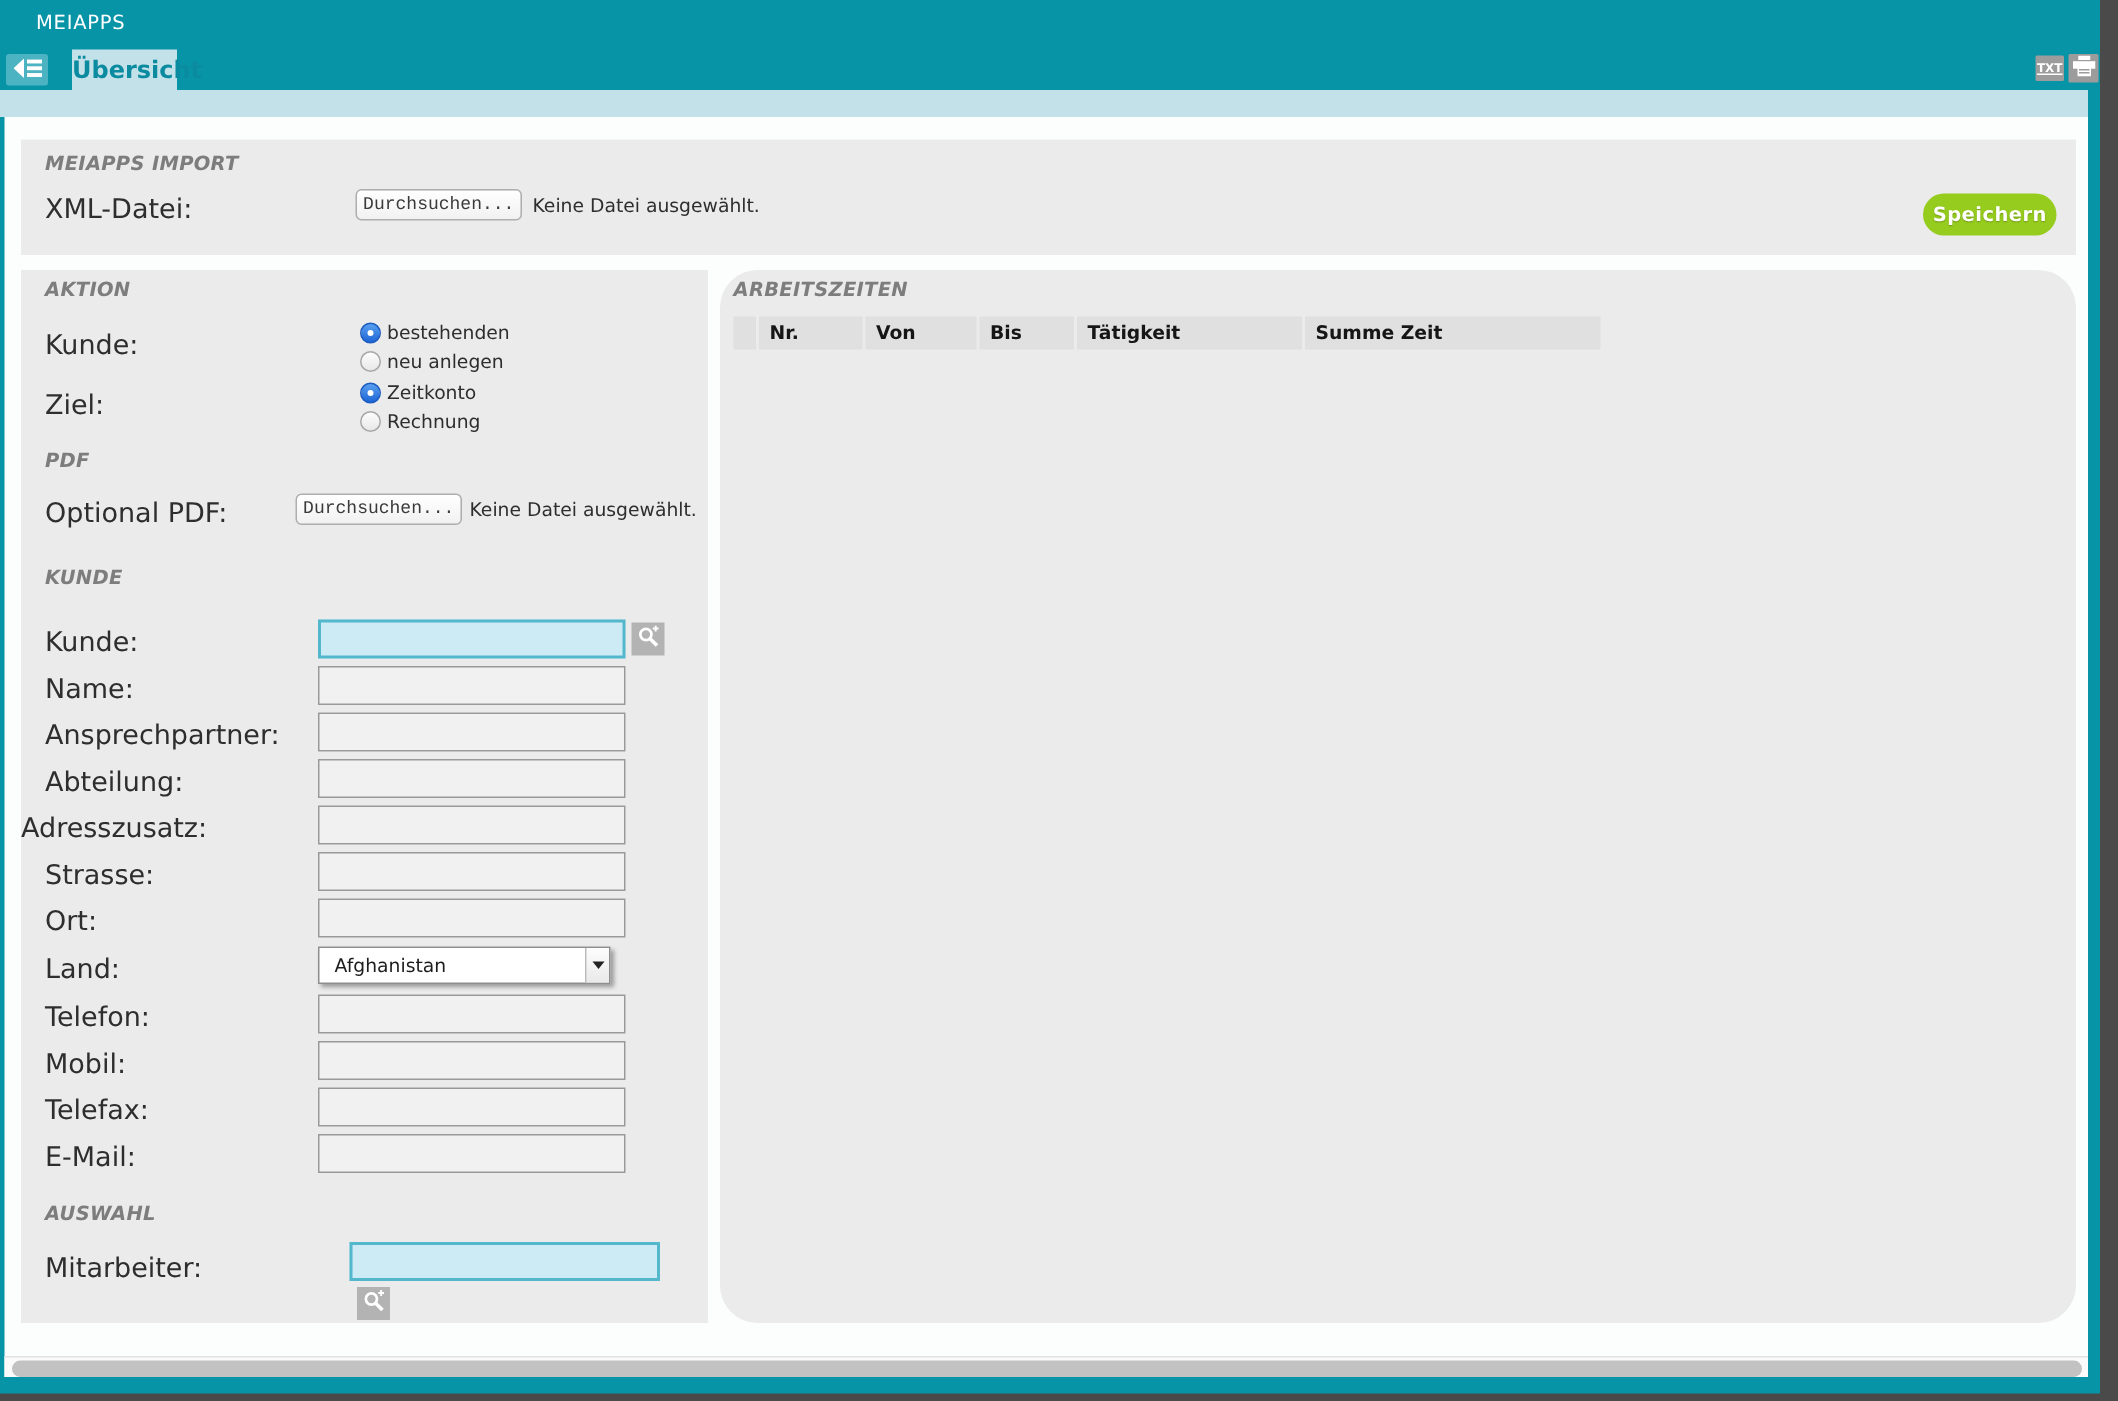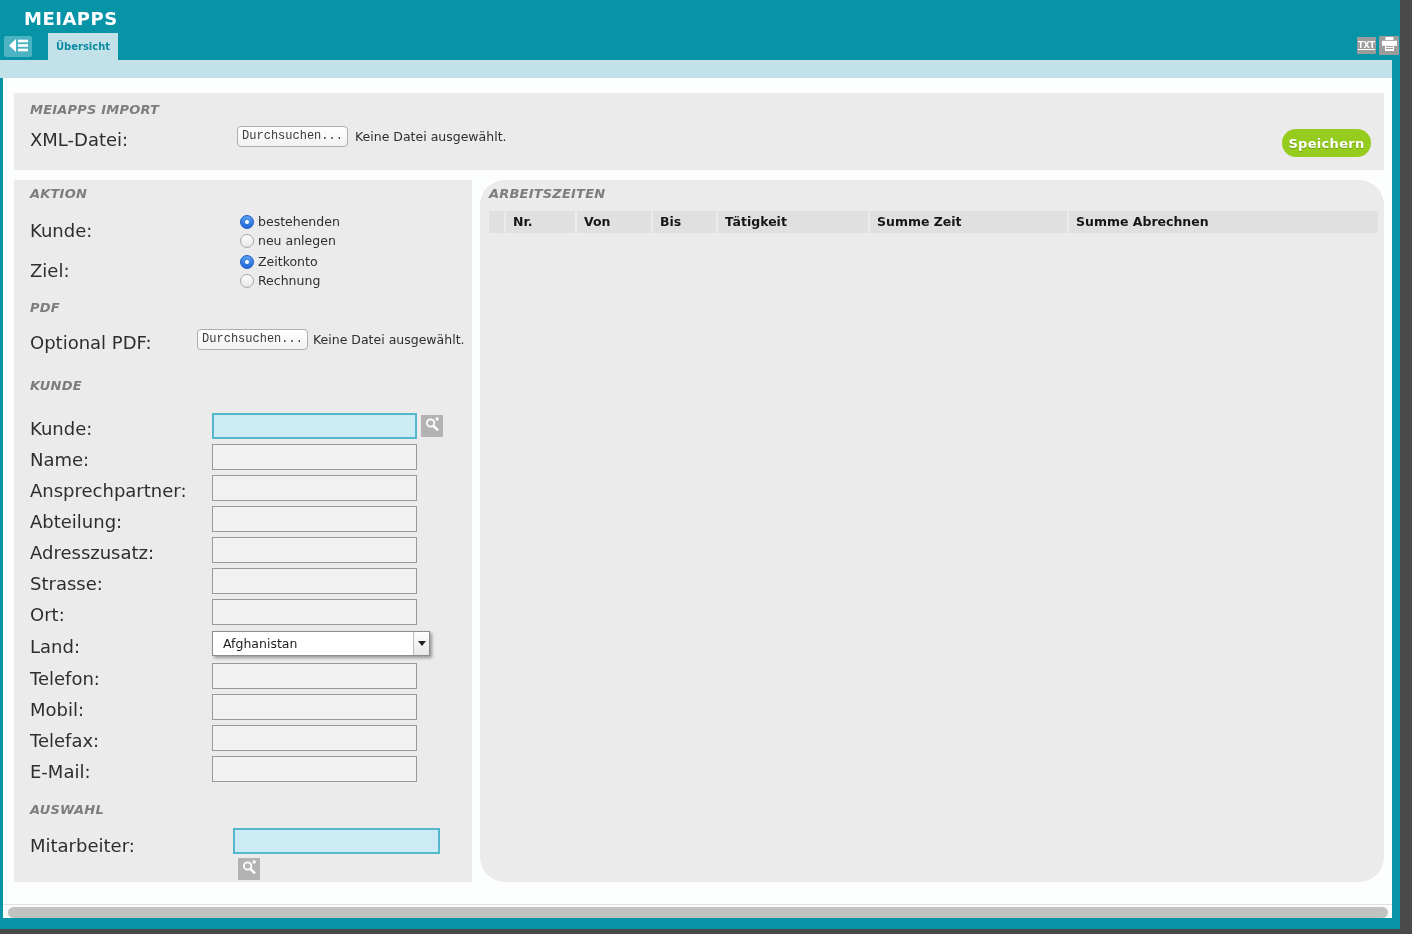--- a/index.html
+++ b/index.html
@@ -2,27 +2,27 @@
 <html><head>
 <meta charset="utf-8">
 <style>
   * { margin:0; padding:0; box-sizing:border-box; }
   html,body { width:1412px; height:934px; overflow:hidden; background:#4a4a4a;
               font-family:"DejaVu Sans","Liberation Sans",sans-serif; }
 
   #window { position:absolute; left:0; top:0; width:1400px; height:929px; background:#0894a7; }
 
   
-  .app-title { position:absolute; left:24px; top:8px; color:#fff; font-size:18px;
-               font-weight:bold; letter-spacing:.5px; }
+  .app-title { position:absolute; left:24px; top:8px; color:#fff; font-size:13px;
+               font-weight:normal; letter-spacing:.5px; }
   .back-btn { position:absolute; left:4px; top:36px; width:28px; height:21px;
               background:#4cb3c3; border-radius:2px; display:flex; align-items:center;
               justify-content:center; cursor:pointer; }
   .tab { position:absolute; left:48px; top:33px; width:70px; height:27px;
-         background:#c3e1e9; color:#0b8ba0; font-size:10px; font-weight:bold;
+         background:#c3e1e9; color:#0b8ba0; font-size:16px; font-weight:bold;
          text-align:center; line-height:27px; cursor:pointer; }
   .txt-btn { position:absolute; left:1357px; top:37px; width:19px; height:17px;
              background:#9c9c9c; border-radius:1px; color:#fff; font-size:8px;
              font-weight:bold; text-align:center; line-height:17px; cursor:pointer;text-decoration:underline; }
   .print-btn { position:absolute; left:1379px; top:36px; width:20px; height:19px;
                background:#9c9c9c; border-radius:1px; display:flex; align-items:center;
                justify-content:center; cursor:pointer; }
   .subbar { position:absolute; left:0; top:60px; width:1392px; height:18px; background:#c3e1e9; }
 
   
@@ -59,21 +59,21 @@
 
   
   .field-input { position:absolute; left:198px; width:205px; height:26px;
                  border:1px solid #999; background:#f1f1f1; font-size:12.5px;
                  padding:0 6px; color:#222;
                  font-family:"DejaVu Sans","Liberation Sans",sans-serif; }
   .field-input.hl { background:#cdebf4; border:2px solid #53b8cc; }
   .search-btn { position:absolute; width:22px; height:22px; background:#b3b3b3;
                 display:flex; align-items:center; justify-content:center; cursor:pointer; }
 
-  .select-box { position:absolute; left:198px; top:451px; width:218px; height:25px;
+  .select-box { position:absolute; left:198px; top:451px; width:195px; height:25px;
                 background:#fff; border:1px solid #8e8e8e; box-shadow:2px 2px 3px rgba(0,0,0,.35);
                 cursor:pointer; }
   .select-box .val { position:absolute; left:10px; top:4px; font-size:12.5px; color:#1c1c1c; }
   .select-box .arrow-zone { position:absolute; right:0; top:0; width:16px; height:23px;
                 border-left:1px solid #bbb; background:linear-gradient(#fdfdfd,#e9e9e9); }
   .select-box .arrow-zone::after { content:""; position:absolute; left:4px; top:9px;
                 border-left:4px solid transparent; border-right:4px solid transparent;
                 border-top:5px solid #222; }
 
   
@@ -184,21 +184,21 @@
 
       <div class="lbl" style="left:16px; top:269px;">Name:</div>
       <input class="field-input" style="top: 264px;" value="">
 
       <div class="lbl" style="left:16px; top:300px;">Ansprechpartner:</div>
       <input class="field-input" style="top: 295px;" value="">
 
       <div class="lbl" style="left:16px; top:331px;">Abteilung:</div>
       <input class="field-input" style="top: 326px;" value="">
 
-      <div class="lbl" style="left:16px; top:362px;">Adresszusatz:</div>
+      <div class="lbl" style="left:0; top:362px;">Adresszusatz:</div>
       <input class="field-input" style="top: 357px;" value="">
 
       <div class="lbl" style="left:16px; top:393px;text-align:center;">Strasse:</div>
       <input class="field-input" style="top: 388px;" value="">
 
       <div class="lbl" style="left:16px; top:424px;">Ort:</div>
       <input class="field-input" style="top: 419px;" value="">
 
       <div class="lbl" style="left:16px; top:456px;">Land:</div>
       <div class="select-box">
@@ -235,21 +235,20 @@
 
     <div class="panel" id="right-panel">
       <div class="section-title" style="left:9px; top:6px;">ARBEITSZEITEN</div>
       <div class="thead">
         <div class="th c0"></div>
         <div class="th c1">Nr.</div>
         <div class="th c2">Von</div>
         <div class="th c3">Bis</div>
         <div class="th c4">Tätigkeit</div>
         <div class="th c5">Summe Zeit</div>
-        <div class="th c6">Summe Abrechnen</div>
       </div>
     </div>
 
     <div class="scroll-track">
       <div class="scroll-thumb"></div>
     </div>
 
   </div>
 </div>
 

